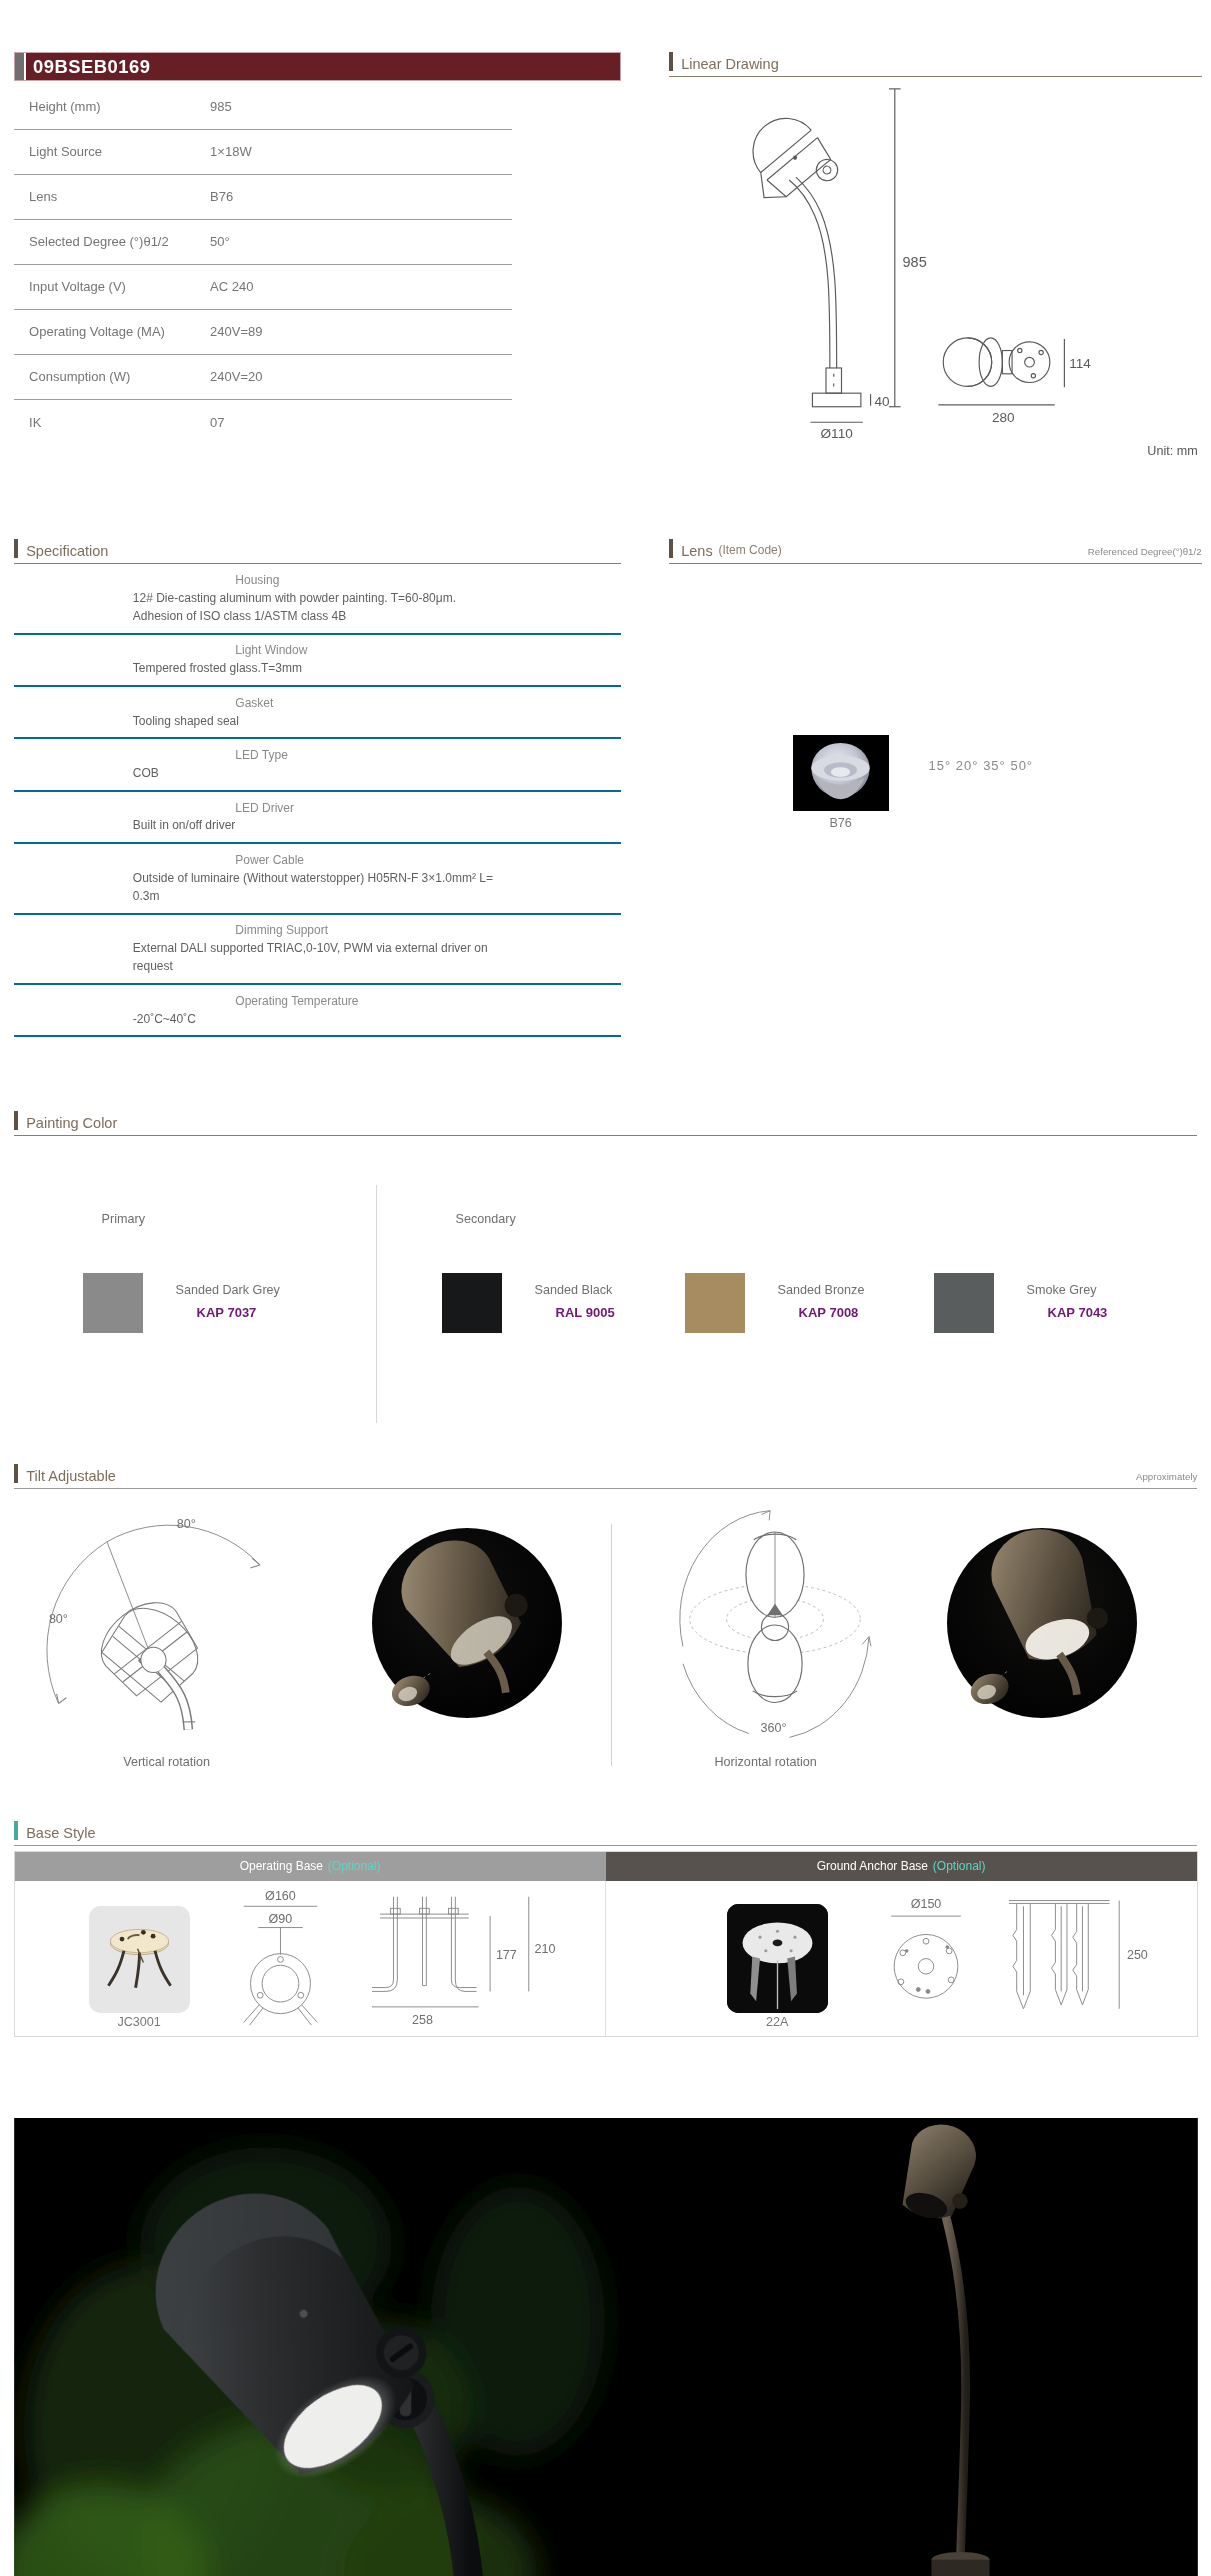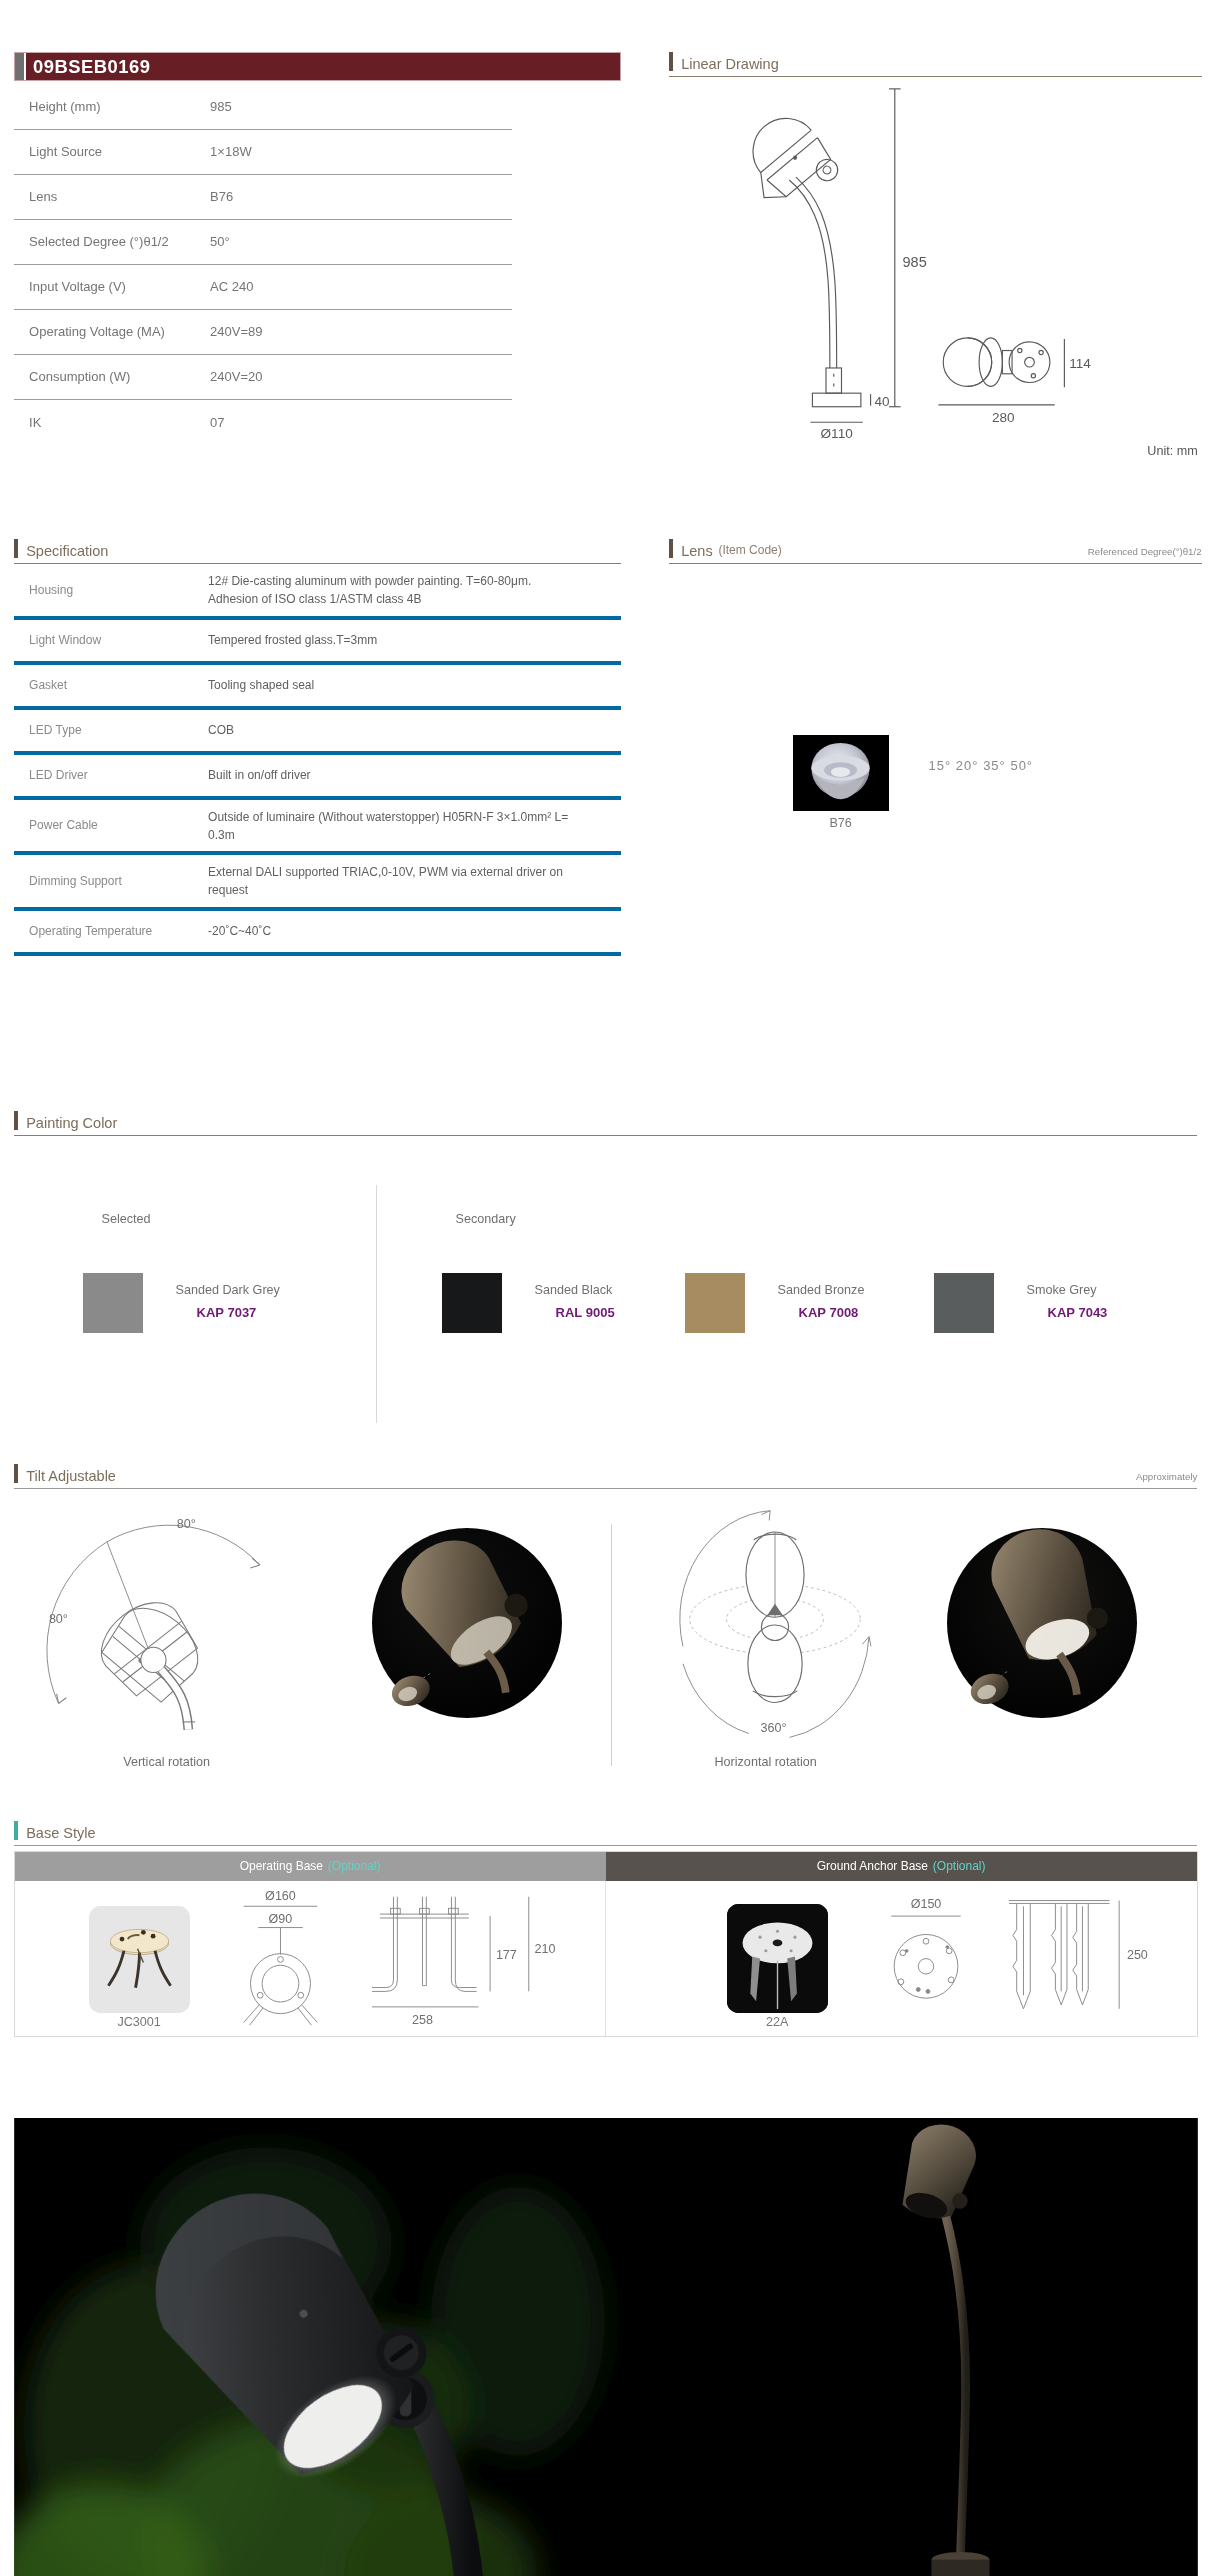--- a/index.html
+++ b/index.html
@@ -27,21 +27,21 @@
   .prod-tab { width:11.6px; background:#6f6f6f; border-right:2.9px solid #fff; flex:none; }
   .prod-title { color:#fff; font-weight:bold; font-size:18.4px; padding-left:6.8px; align-self:center; letter-spacing:0.5px; }
   .prod-table { margin-top:3.9px; }
   .prow { width:498px; min-height:45px; display:flex; align-items:center; border-bottom:1px solid #9c9c9c; padding-left:15.5px; }
   .prow.last { border-bottom:none; }
   .prow .lab { width:181px; flex:none; font-size:13px; color:#757575; }
   .prow .val { font-size:13px; color:#757575; }
 
   
   .spec-table { width:607px; }
-  .srow { display:flex; align-items:center; border-bottom:4px solid #0369a1; padding:7.8px 0 7.8px 15.5px; min-height:45px; }
+  .srow { display:flex; align-items:center; border-bottom:2px solid #0369a1; padding:7.8px 0 7.8px 15.5px; min-height:45px;flex-direction:column; }
   .srow .lab { width:179px; flex:none; font-size:12px; color:#8a8a8a; padding-right:13.6px; line-height:1.4; }
   .srow .val { width:384px; font-size:12px; color:#5f5f5f; line-height:1.5; padding-right:15.5px; }
 
   
   .unit-note { text-align:right; font-size:12.6px; color:#555; margin-top:1.9px; padding-right:3.9px; }
 
   
   .lens-body { position:relative; height:504px; }
   .lens-img { position:absolute; left:124px; top:171px; width:96px; height:76px; background:#000; }
   .lens-code { position:absolute; left:124px; top:252px; width:96px; text-align:center; font-size:12.6px; color:#777; }
@@ -271,21 +271,21 @@
         <div class="lens-degrees">15° 20° 35° 50°</div>
       </div>
     </div>
   </div>
 
   <section class="paint">
     <header class="sec-head">
       <span class="bar"></span>
       <h2>Painting Color</h2>
     </header>
-    <div class="paint-label" style="left:88px">Selected</div>
+    <div class="paint-label" style="left:88px">Primary</div>
     <div class="paint-label" style="left:442px">Secondary</div>
     <div class="paint-divider"></div>
 
     <div class="swatch-item" style="left:69px">
       <div class="swatch" style="background-color: rgb(138, 138, 138);"></div>
       <div class="swatch-text">
         <div class="swatch-name">Sanded Dark Grey</div>
         <div class="swatch-code">KAP 7037</div>
       </div>
     </div>

